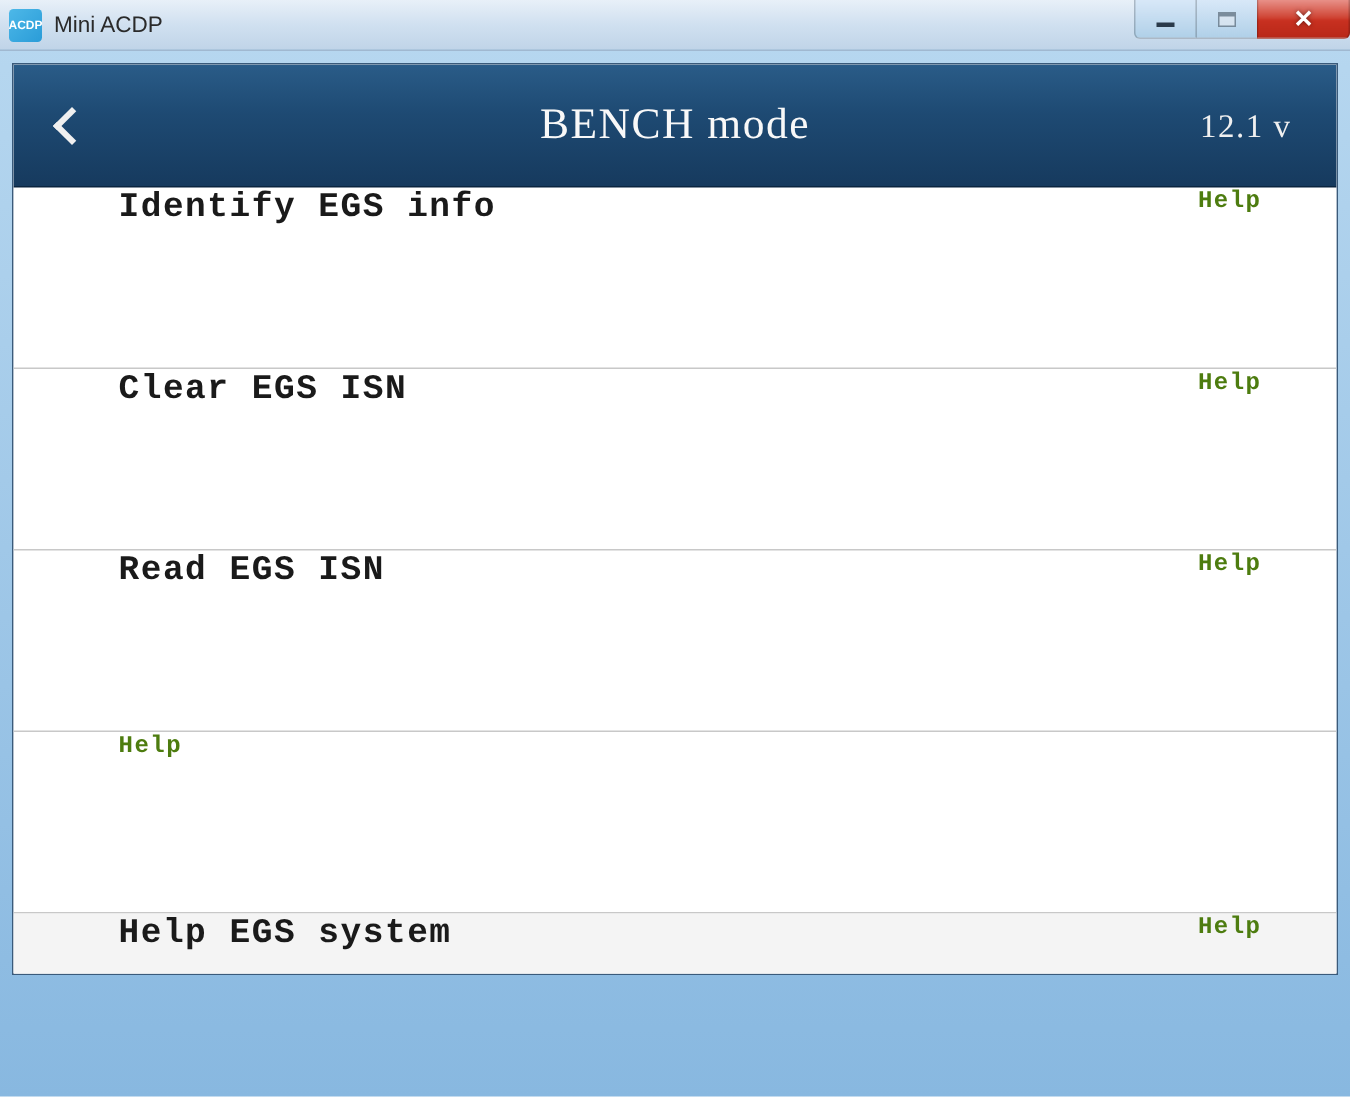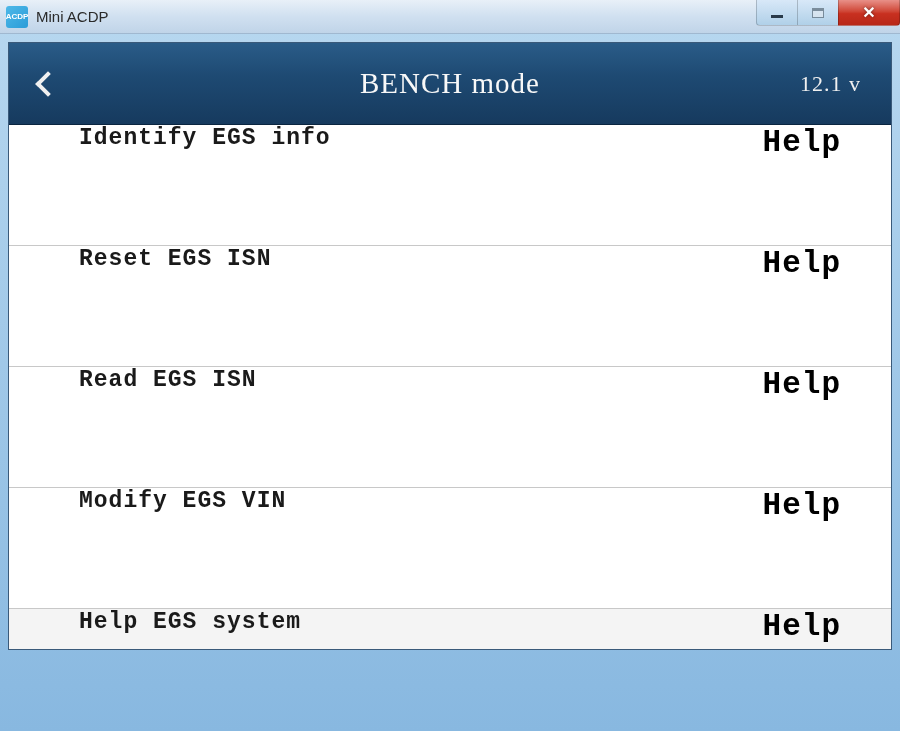--- a/index.html
+++ b/index.html
@@ -163,23 +163,23 @@
     background: #f4f4f4;
   }
   .menu-label {
     font-family: "Courier New", Courier, monospace;
     font-size: 23px;
     font-weight: bold;
     color: #1a1a1a;
     letter-spacing: 1px;
   }
   .menu-help {
-    font-size: 31px;
-    font-weight: bold;
-    color: #000000;
+    font-size: 16px;
+    font-weight: bold;
+    color: #4d7c0f;
     cursor: pointer;
     letter-spacing: 1px;
   }
 </style>
 </head>
 <body>
 
 <div class="titlebar">
   <div class="titlebar-icon">ACDP</div>
   <div class="titlebar-text">Mini ACDP</div>
@@ -207,31 +207,30 @@
   </div>
 
   <div class="menu-list">
 
     <div class="menu-item">
       <span class="menu-label">Identify EGS info</span>
       <span class="menu-help">Help</span>
     </div>
 
     <div class="menu-item">
-      <span class="menu-label">Reset EGS ISN</span>
+      <span class="menu-label">Clear EGS ISN</span>
       <span class="menu-help">Help</span>
     </div>
 
     <div class="menu-item">
       <span class="menu-label">Read EGS ISN</span>
       <span class="menu-help">Help</span>
     </div>
 
     <div class="menu-item">
-      <span class="menu-label">Modify EGS VIN</span>
       <span class="menu-help">Help</span>
     </div>
 
     <div class="menu-item">
       <span class="menu-label">Help EGS system</span>
       <span class="menu-help">Help</span>
     </div>
 
   </div>
 </div>

